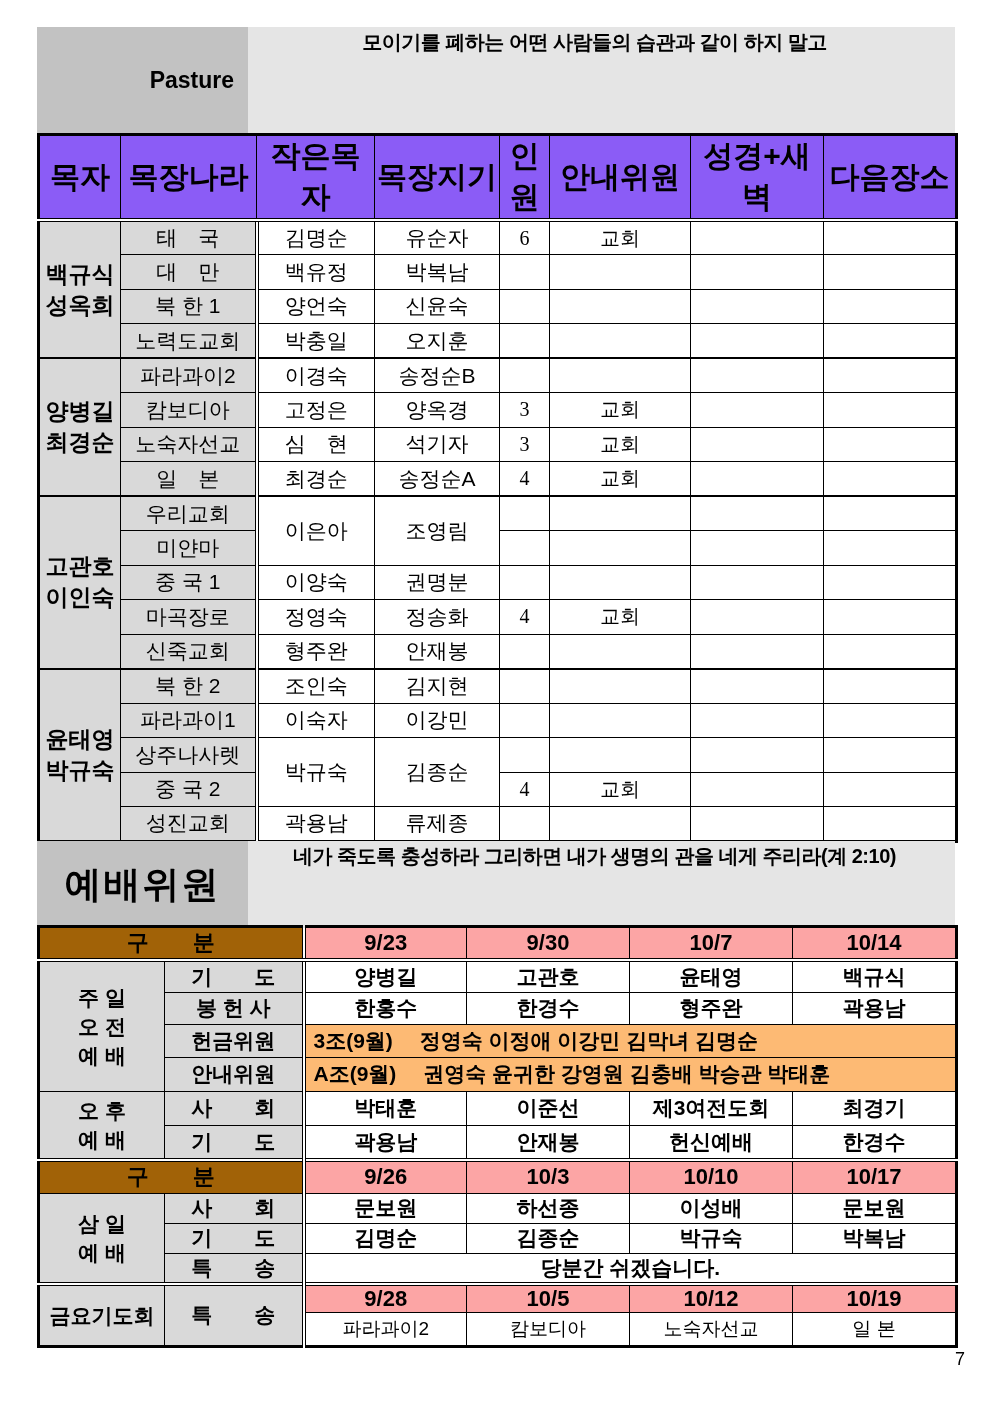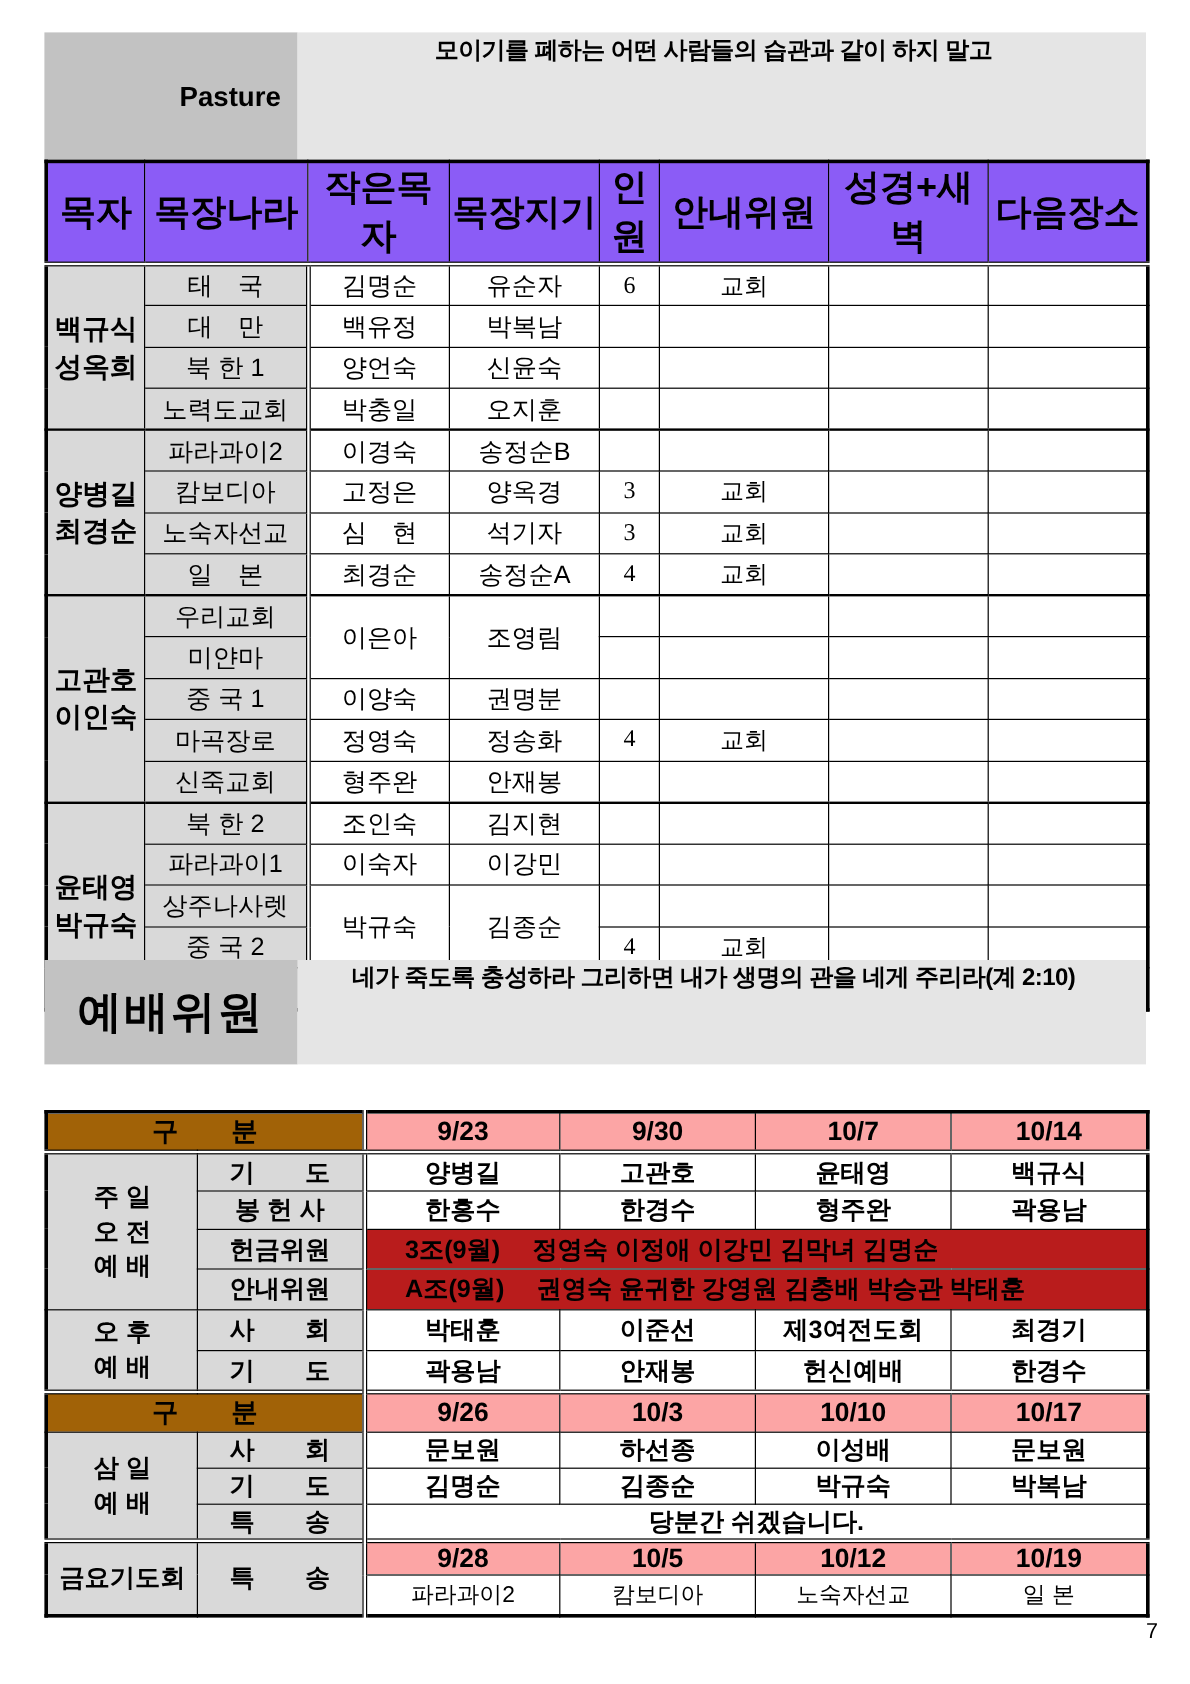--- a/index.html
+++ b/index.html
@@ -3,21 +3,21 @@
 <meta charset="utf-8">
 <style>
   * { margin:0; padding:0; box-sizing:border-box; }
   html,body { background:#ffffff; }
   body { width:992px; height:1403px; font-family:"Liberation Sans",sans-serif; color:#000; }
   .page { position:relative; width:992px; height:1403px; background:#fff; overflow:hidden; }
 
   
   .sec-hdr { position:absolute; left:37px; width:918px; display:flex; }
   .sec1 { top:27px; height:106px; }
-  .sec2 { top:800px; height:87px; }
+  .sec2 { top:841px; height:87px; }
   .tblock { width:211px; height:100%; background:#c2c2c2; display:flex; flex-direction:column; justify-content:center; }
   .tblock .sub { text-align:right; padding-right:14px; font-size:23px; font-weight:bold; line-height:28px; }
   .tblock .ttl { text-align:right; padding-right:5px; font-size:40px; font-weight:bold; line-height:46px; letter-spacing:1px; }
   .tblock2 { width:211px; height:100%; background:#c2c2c2; display:flex; align-items:center; justify-content:center; }
   .tblock2 .ttl2 { font-size:37px; font-weight:bold; letter-spacing:2px; }
   .vblock { flex:1; height:100%; background:#e5e5e5; display:flex; flex-direction:row; justify-content:center; }
   .vblock .vline { text-align:right; padding-right:14px; font-size:20px; font-weight:bold; line-height:31px; letter-spacing:-0.5px; }
 
   
   table { border-collapse:collapse; table-layout:fixed; position:absolute; left:37px; width:918px; border:3px solid #000; }
@@ -35,21 +35,21 @@
   .t1 .num, .t1 .plc { font-family:"Liberation Serif",serif; font-size:20px; background:#fff; }
   .t1 .e { background:#fff; }
 
   
   .t2 { top:925px; }
   .t2 .glab { background:#a16207; font-size:22px; font-weight:bold; }
   .t2 .date { background:#fca5a5; font-size:22px; font-weight:bold; }
   .t2 .grp  { background:#d9d9d9; font-size:21px; font-weight:bold; white-space:pre-line; line-height:29px; }
   .t2 .subl { background:#d9d9d9; font-size:21px; font-weight:bold; }
   .t2 .val  { background:#fff; font-size:21px; font-weight:bold; }
-  .t2 .spanc { background:#b91c1c; font-size:21px; font-weight:bold; text-align:left; padding-left:32px; }
+  .t2 .spanc { background:#fdba74; font-size:21px; font-weight:bold; text-align:left; padding-left:8px; }
   .t2 .spanm { background:#fff; font-size:21px; font-weight:bold; text-align:center; }
   .t2 .fval { background:#fff; font-size:19px; font-weight:normal; }
   .t2 .dl { border-left:4px double #000; }
   .t2 tr.hdr td { border-bottom:4px double #000; }
   .t2 tr.dbltop td { border-top:4px double #000; }
 
   .pagenum { position:absolute; left:955px; top:1349px; font-size:18px; }
 </style>
 </head>
 <body>

